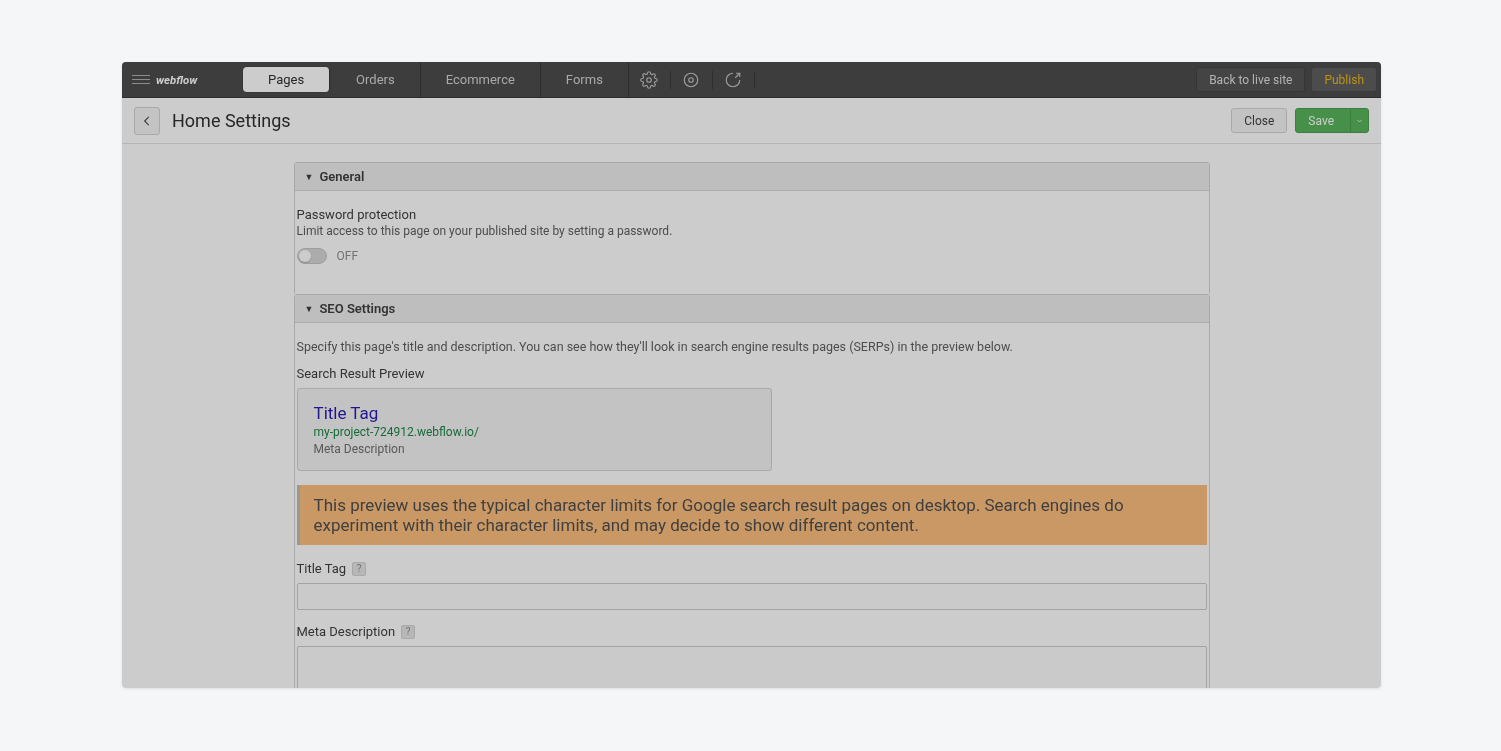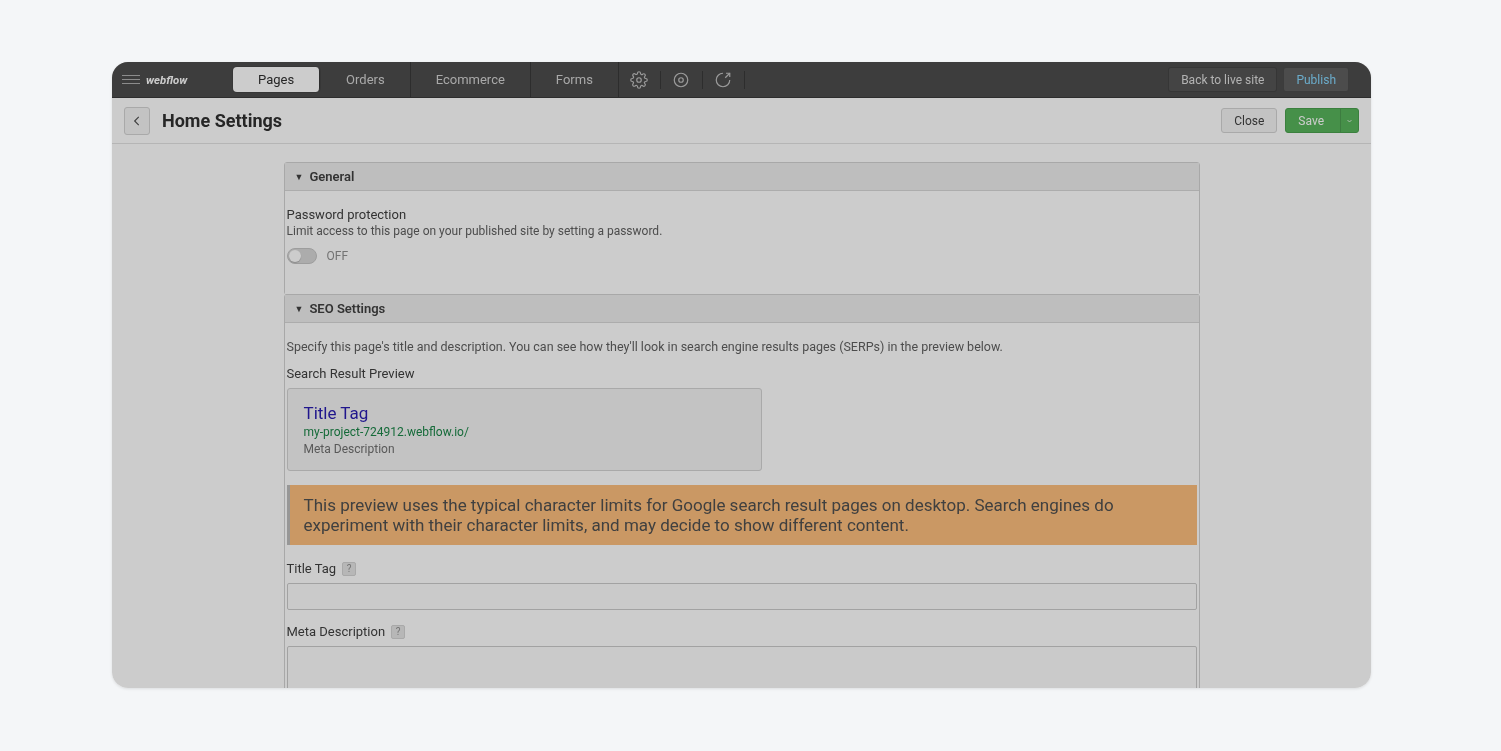--- a/index.html
+++ b/index.html
@@ -1,35 +1,35 @@
 <!DOCTYPE html>
 <html><head>
 <meta charset="utf-8">
 <style>
 *{box-sizing:border-box;margin:0;padding:0;font-family:-apple-system,BlinkMacSystemFont,"Segoe UI",Roboto,Helvetica,Arial,sans-serif}
 body{background:#f4f6f8;width:1501px;height:751px;overflow:hidden;position:relative}
-.app-window{position:absolute;left:112px;top:62px;width:1259px;height:626px;background:#fff;border-radius:16px;overflow:hidden;box-shadow:0 1px 3px rgba(0,0,0,.1)}
+.app-window{position:absolute;left:122px;top:62px;width:1259px;height:626px;background:#fff;border-radius:4px;overflow:hidden;box-shadow:0 1px 3px rgba(0,0,0,.1)}
 .topbar{height:36px;background:#404040;display:flex;align-items:center;border-bottom:1px solid #2b2b2b;position:relative}
 .menu-icon{width:18px;display:flex;flex-direction:column;gap:3px;margin-left:10px;cursor:pointer}
 .menu-icon span{height:1px;background:#aaa;display:block}
 .logo{margin-left:6px;display:flex;align-items:center}
 .logo svg{height:14px}
 .tabs{display:flex;height:100%;margin-left:16px}
 .tab{display:flex;align-items:center;padding:0 25px;font-size:13px;color:#d0d0d0;border-right:1px solid #2b2b2b;cursor:pointer}
 .tab.active{background:#fff;color:#222;border-radius:4px;margin:5px 1px 5px 1px;box-shadow:0 0 0 1px rgba(0,0,0,.1)}
 .iconbtn{width:42px;display:flex;align-items:center;justify-content:center;border-right:1px solid #2b2b2b;color:#bdbdbd}
 .iconbtn svg{width:18px;height:18px}
-.top-right{margin-left:auto;display:flex;gap:6px;padding-right:22px}
+.top-right{margin-left:auto;display:flex;gap:6px;padding-right:4px}
 .btn{height:25px;padding:0 12px;border-radius:3px;font-size:12px;display:flex;align-items:center;cursor:pointer;border:1px solid rgba(0,0,0,.25)}
 .btn-ghost{background:#4a4a4a;color:#ddd}
-.btn-disabled{background:#555;color:#7dd3fc}
+.btn-disabled{background:#555;color:#eab308}
 .subbar{height:46px;display:flex;align-items:center;padding:0 12px;background:#fff;border-bottom:1px solid #e0e0e0;position:relative}
 .backbtn{width:26px;height:28px;border:1px solid #d0d0d0;border-radius:3px;background:#f3f3f3;display:flex;align-items:center;justify-content:center;margin-right:12px;cursor:pointer}
 .backbtn svg{width:14px;height:14px;stroke:#444}
-.page-title{font-size:18px;font-weight:700;color:#222}
+.page-title{font-size:18px;font-weight:400;color:#222}
 .sub-right{margin-left:auto;display:flex;gap:8px}
 .btn-secondary{background:#f3f3f3;color:#333;border:1px solid #d0d0d0}
 .btn-primary{background:#4caf50;color:#fff;border:1px solid #3e9a42;padding-right:6px;gap:16px}
 .btn-primary .caret{width:12px;height:100%;display:flex;align-items:center;justify-content:center;border-left:1px solid rgba(0,0,0,.15);padding-left:6px}
 .panel{border:1px solid #cfcfcf;border-radius:3px;margin-bottom:-1px}
 .panel-header{background:#ececec;padding:6px 10px;font-size:13px;font-weight:600;color:#333;display:flex;align-items:center;gap:6px;border-bottom:1px solid #d5d5d5;cursor:pointer}
 .panel-header .tri{font-size:9px;color:#333}
 .panel-body{padding:16px 2px;background:#fff;font-size:13px;color:#333}
 .form-row{margin-bottom:14px}
 .form-label{font-size:13px;color:#333;display:flex;align-items:center;gap:6px;margin-bottom:7px}

